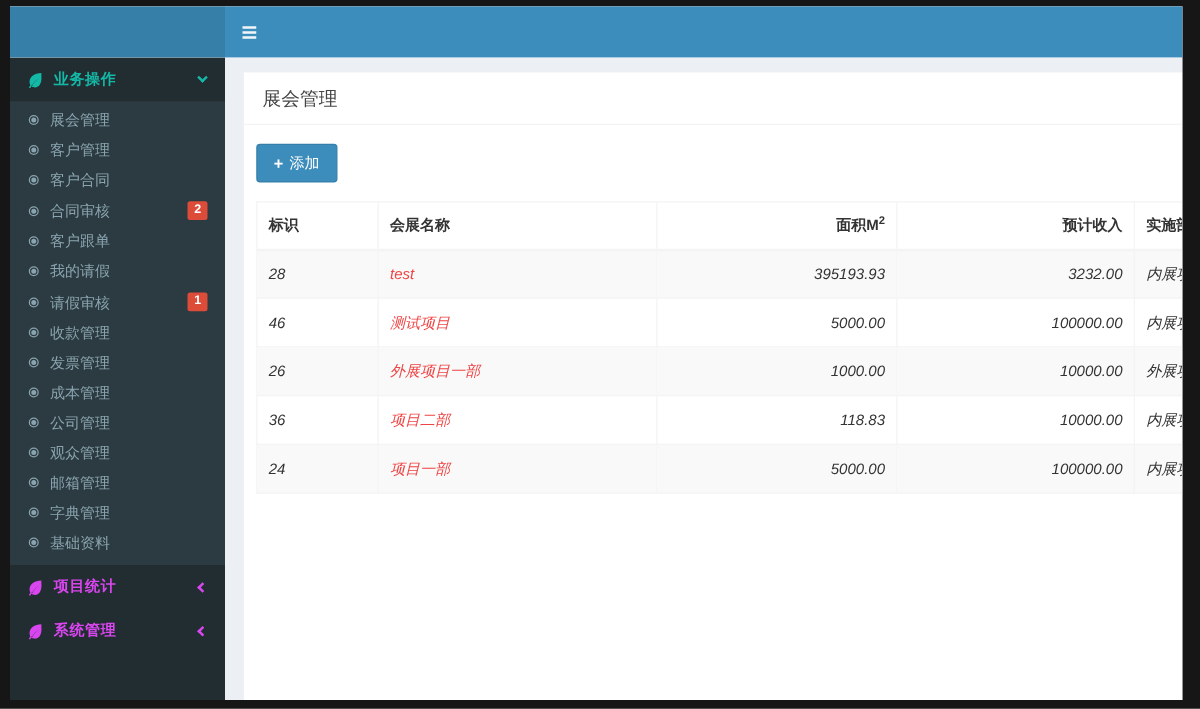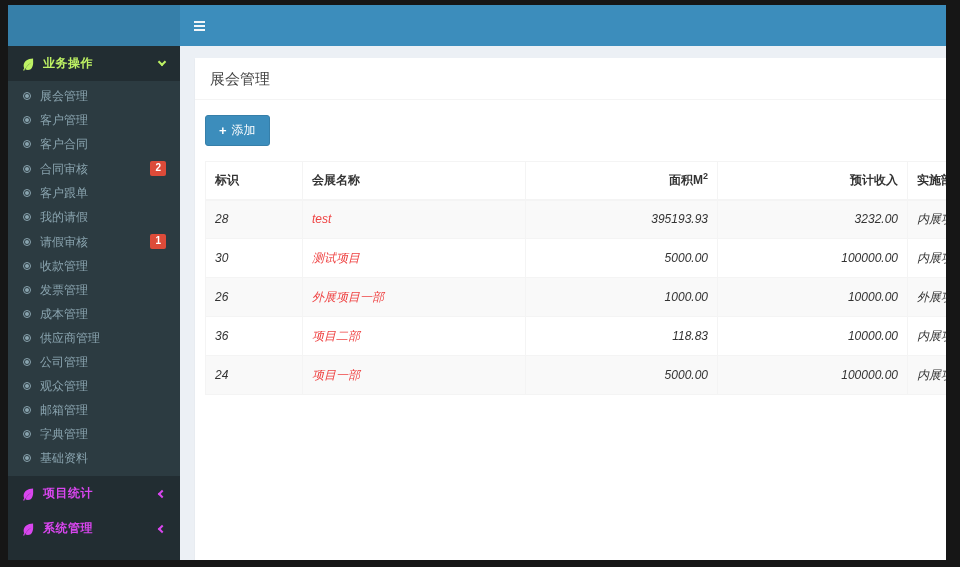--- a/index.html
+++ b/index.html
@@ -26,21 +26,21 @@
     box-shadow:0 -4px 0 #f2f6f9, 0 4px 0 #f2f6f9; display:block;
   }
   
   .main { flex:1; display:flex; overflow:hidden; }
   
   .sidebar { width:172px; flex:0 0 172px; background:#222d32; font-size:12px; overflow:hidden; }
   .tree-header {
     display:flex; align-items:center; padding:9px 12px 9px 13px;
     color:#d946ef; cursor:pointer; font-weight:600; letter-spacing:.5px;
   }
-  .tree-header.active { color:#bef264; }
+  .tree-header.active { color:#14b8a6; }
   .leaf-icon { width:14px; height:14px; margin-right:8px; flex:0 0 14px; }
   .leaf-icon svg { display:block; width:100%; height:100%; fill:currentColor; }
   .chev {
     width:6px; height:6px; margin-left:auto; margin-right:3px;
     border-right:2px solid currentColor; border-bottom:2px solid currentColor;
   }
   .chev-down { transform:rotate(45deg); margin-top:-3px; }
   .chev-left { transform:rotate(135deg); }
   .submenu { list-style:none; background:#2c3b41; padding:3px 0 6px; }
   .submenu li {
@@ -157,24 +157,20 @@
         <li>
             <span class="circle-icon"></span>
             <span>发票管理</span>
           </li>
         <li>
             <span class="circle-icon"></span>
             <span>成本管理</span>
           </li>
         <li>
             <span class="circle-icon"></span>
-            <span>供应商管理</span>
-          </li>
-        <li>
-            <span class="circle-icon"></span>
             <span>公司管理</span>
           </li>
         <li>
             <span class="circle-icon"></span>
             <span>观众管理</span>
           </li>
         <li>
             <span class="circle-icon"></span>
             <span>邮箱管理</span>
           </li>
@@ -238,21 +234,21 @@
             </thead>
             <tbody>
               <tr>
                 <td>28</td>
                 <td><a>test</a></td>
                 <td class="num">395193.93</td>
                 <td class="num">3232.00</td>
                 <td>内展项目</td>
               </tr>
               <tr>
-                <td>30</td>
+                <td>46</td>
                 <td><a>测试项目</a></td>
                 <td class="num">5000.00</td>
                 <td class="num">100000.00</td>
                 <td>内展项目</td>
               </tr>
               <tr>
                 <td>26</td>
                 <td><a>外展项目一部</a></td>
                 <td class="num">1000.00</td>
                 <td class="num">10000.00</td>

